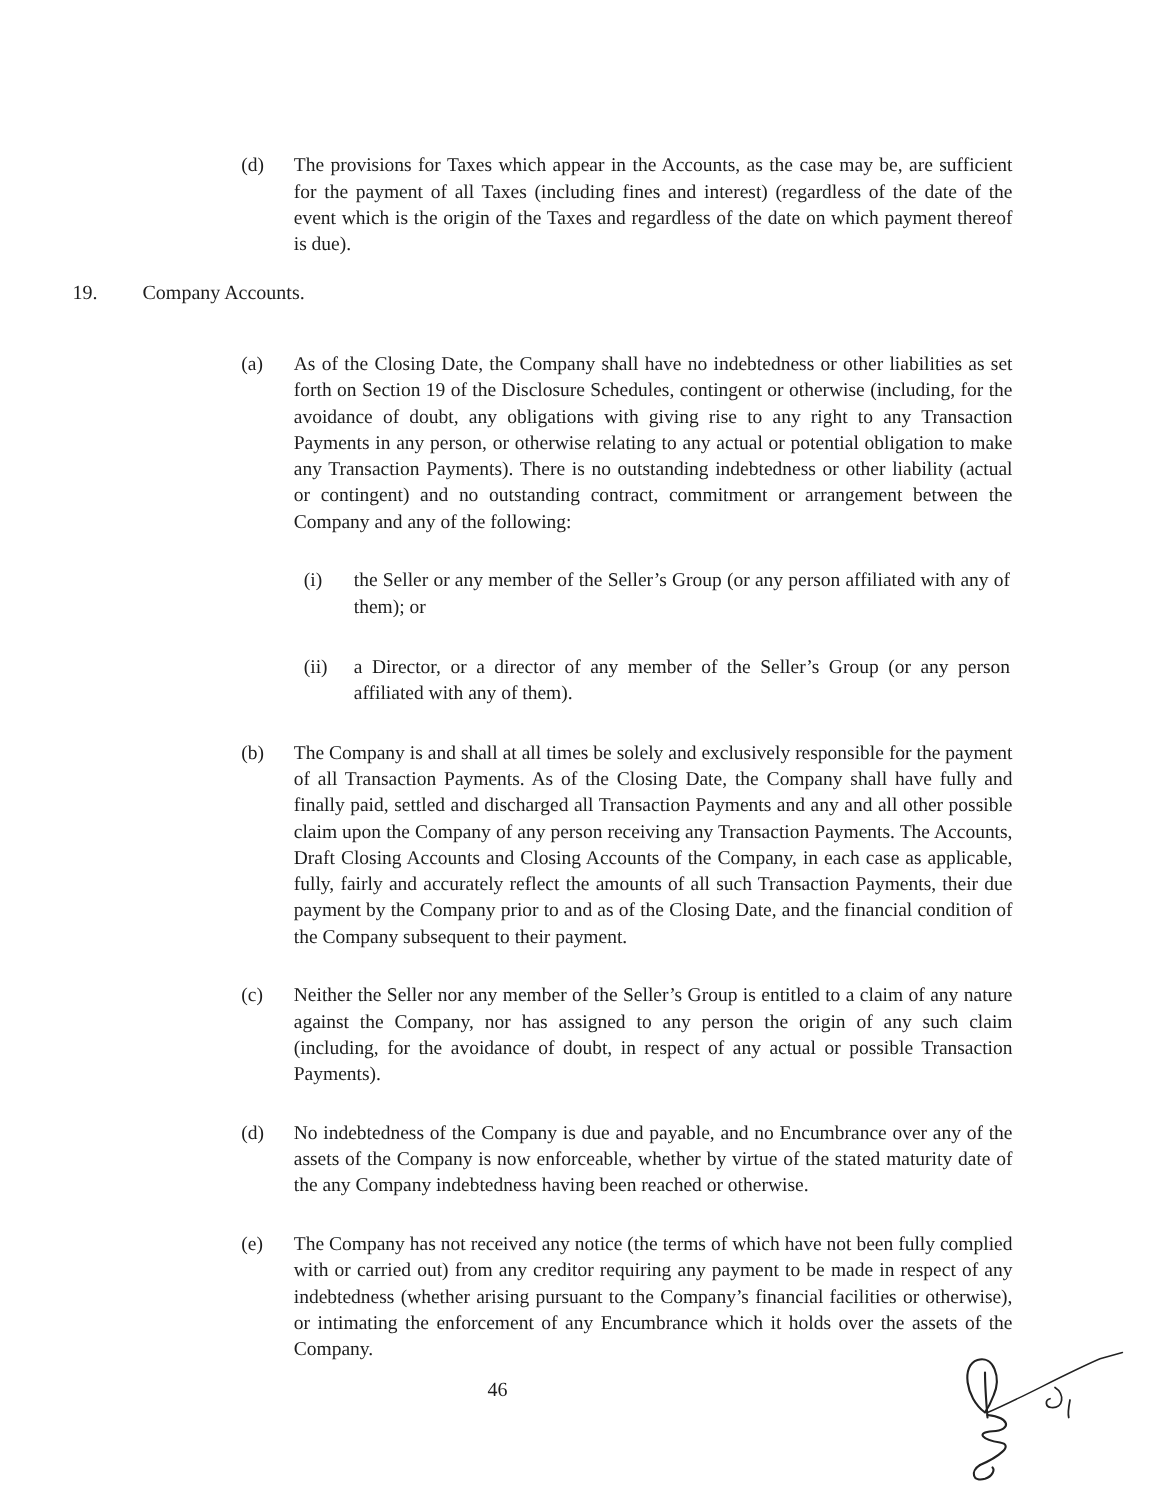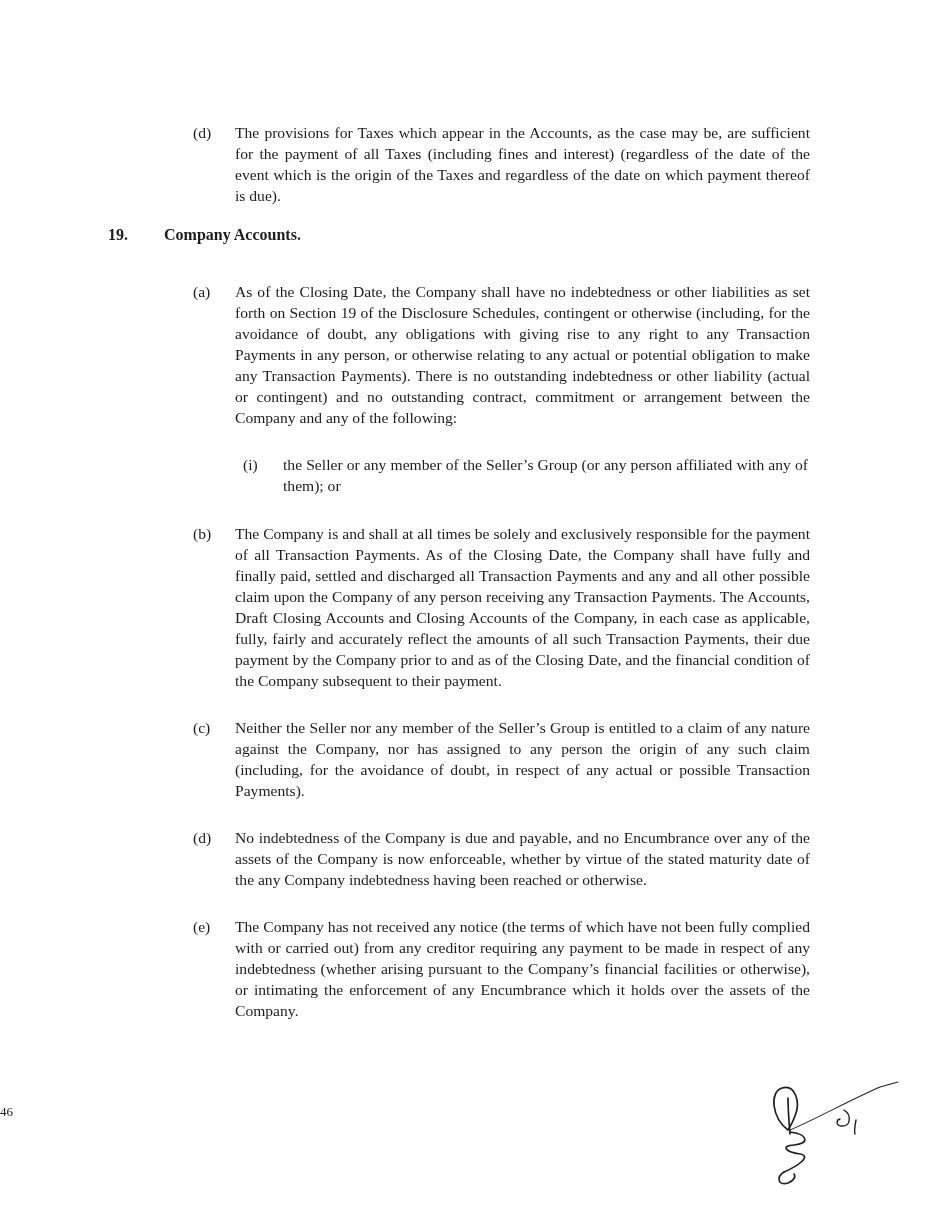--- a/index.html
+++ b/index.html
@@ -33,24 +33,24 @@
     width: 42px;
     flex: 0 0 42px;
   }
   .clause .txt {
     flex: 1 1 auto;
     text-align: justify;
   }
   .clause.top-clause { margin-bottom: 18px; }
   .heading {
     display: flex;
-    margin: 0 122px 36px 108px;
+    margin: 0 122px 36px 58px;
     font-size: 16px;
     line-height: 21px;
-    font-weight: bold;
+    font-weight: normal;
   }
   .heading .num {
     width: 56px;
     flex: 0 0 56px;
   }
   .subclause {
     display: flex;
     margin: 0 124px 27px 243px;
     font-size: 15.6px;
     line-height: 21px;
@@ -64,22 +64,23 @@
     text-align: justify;
     font-family: Liberation Serif, serif;
   }
   .xref {
     text-underline-offset: 2px;
   }
   .footer-pagenum {
     position: absolute;
     top: 1104px;
     left: 0;
-    width: 932px;
-    font-size: 13px;
+    width: 796px;
+    text-align: center;
+    font-size: 16px;
   }
   .signature {
     position: absolute;
     top: 1076px;
     left: 752px;
     width: 150px;
     height: 126px;
   }
   .signature svg { display: block; width: 100%; height: 100%; }
 </style>
@@ -101,20 +102,24 @@
   <div class="clause">
     <span class="lbl">(a)</span>
     <div class="txt"><span>As of the Closing Date, the Company shall have no indebtedness or other liabilities as set forth on </span><span class="xref">Section 19 of the Disclosure Schedules</span><span>, contingent or otherwise (including, for the avoidance of doubt, any obligations with giving rise to any right to any Transaction Payments in any person, or otherwise relating to any actual or potential obligation to make any Transaction Payments). There is no outstanding indebtedness or other liability (actual or contingent) and no outstanding contract, commitment or arrangement between the Company and any of the following:</span></div>
   </div>
 
   <div class="subclause">
     <span class="lbl">(i)</span>
     <div class="txt">the Seller or any member of the Seller’s Group (or any person affiliated with any of them); or</div>
   </div>
 
+  <div class="subclause">
+    <span class="lbl">(ii)</span>
+    <div class="txt">a Director, or a director of any member of the Seller’s Group (or any person affiliated with any of them).</div>
+  </div>
 
   <div class="clause">
     <span class="lbl">(b)</span>
     <div class="txt">The Company is and shall at all times be solely and exclusively responsible for the payment of all Transaction Payments. As of the Closing Date, the Company shall have fully and finally paid, settled and discharged all Transaction Payments and any and all other possible claim upon the Company of any person receiving any Transaction Payments. The Accounts, Draft Closing Accounts and Closing Accounts of the Company, in each case as applicable, fully, fairly and accurately reflect the amounts of all such Transaction Payments, their due payment by the Company prior to and as of the Closing Date, and the financial condition of the Company subsequent to their payment.</div>
   </div>
 
   <div class="clause">
     <span class="lbl">(c)</span>
     <div class="txt">Neither the Seller nor any member of the Seller’s Group is entitled to a claim of any nature against the Company, nor has assigned to any person the origin of any such claim (including, for the avoidance of doubt, in respect of any actual or possible Transaction Payments).</div>
   </div>

